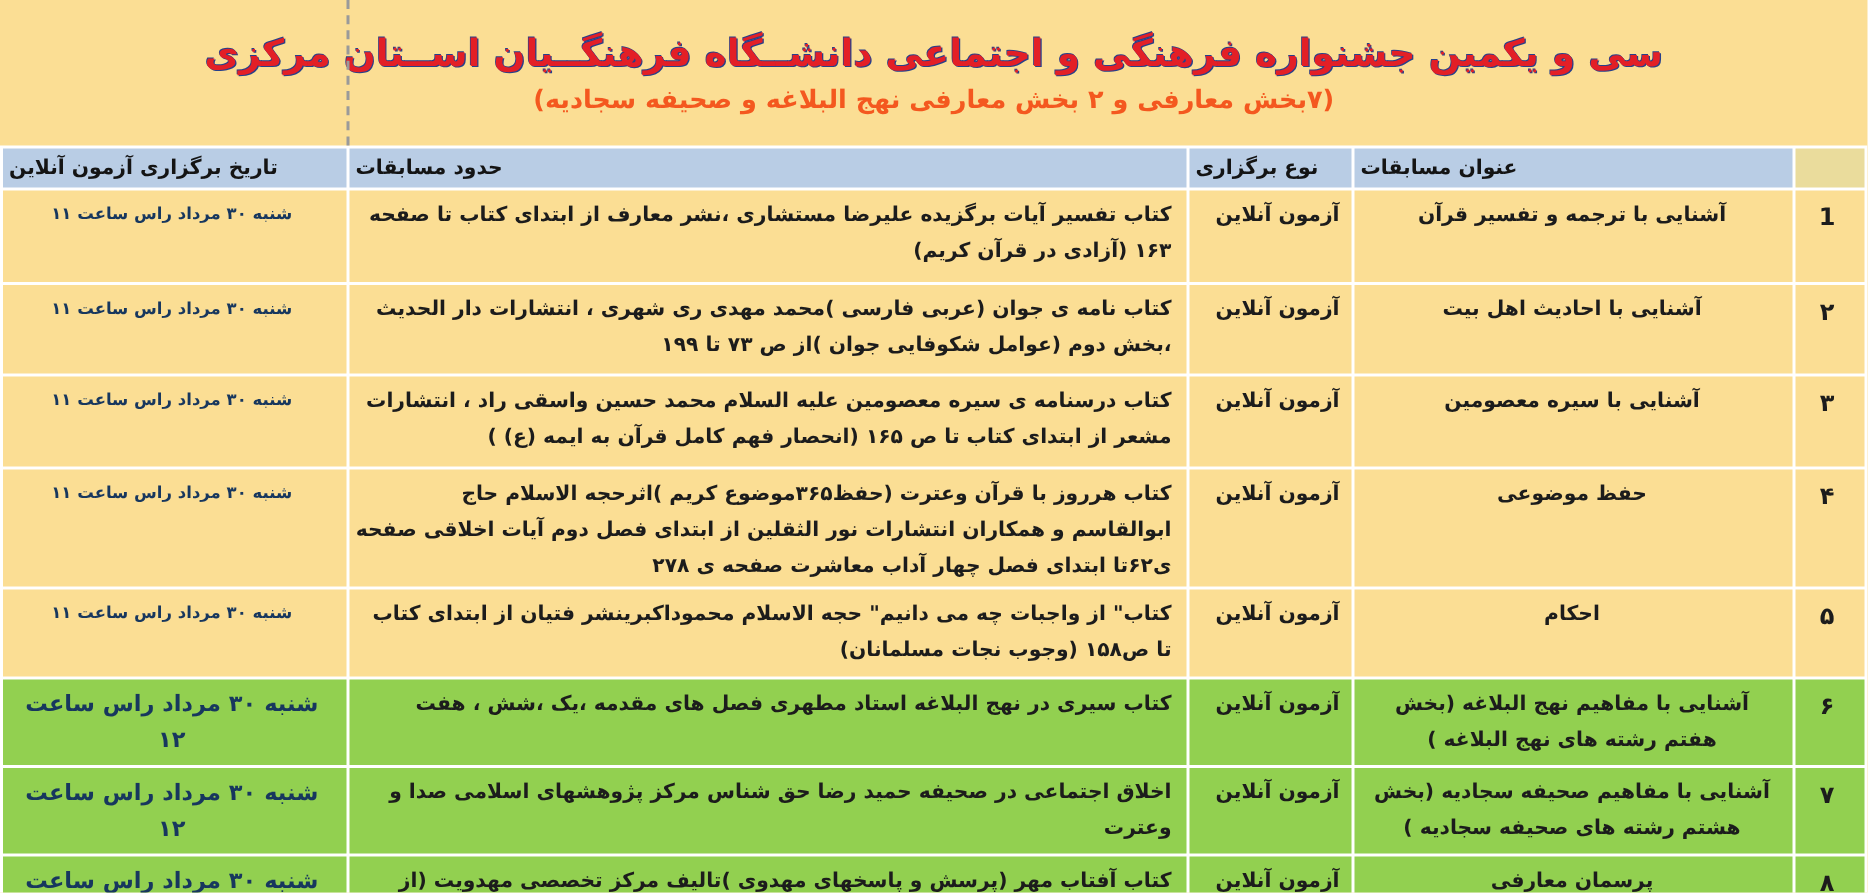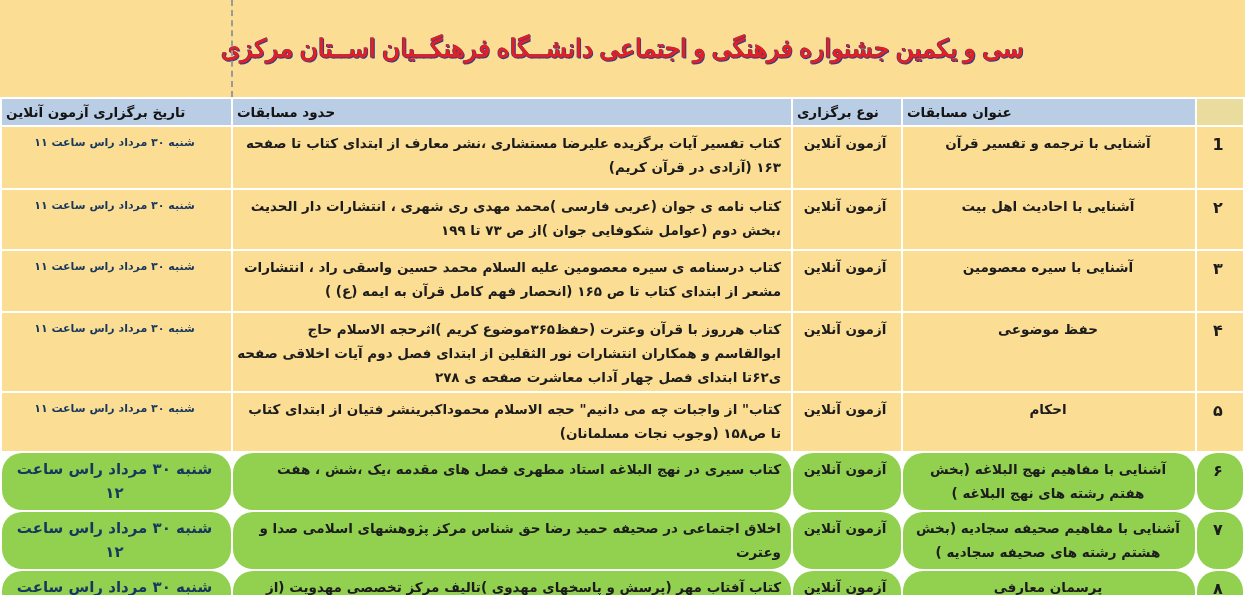--- a/index.html
+++ b/index.html
@@ -11,21 +11,20 @@
     color:#1c1c1c;
     direction:rtl;
   }
   .page{position:relative;width:1245px;height:595px;}
 
   
   .title-area{
     position:relative;height:97px;
     display:flex;flex-direction:column;align-items:center;justify-content:center;
     gap:6px;
-    font-family:Liberation Serif, serif;
   }
   .main-title{
     font-size:25px;line-height:1.2;
     color:#e31f26;
     text-shadow:0.8px 0.8px 0 #27408b, -0.5px -0.5px 0 #27408b;
     letter-spacing:0px;
   }
   .sub-title{
     font-size:17px;
     color:#f4581f;
@@ -52,25 +51,25 @@
     font-size:13.5px;
     color:#141414;
     text-align:left;
     vertical-align:middle;
     padding:2px 4px;
   }
   thead th.num-h{background:#EADC9C;}
 
   tbody td{font-size:13.5px;line-height:24px;}
   tr.yellow td{background:#FBDE94;}
-  tr.green  td{background:#92D050;border-radius:20px;}
+  tr.green  td{background:#92D050;}
 
   td.c-num{text-align:center;font-size:16px;padding-top:6px;}
   td.c-title{text-align:center;padding-right:14px;padding-left:12px;}
-  td.c-type{text-align:center;}
+  td.c-type{}
   td.c-scope{text-align:right;padding-right:10px;}
   td.c-date{
     text-align:center;color:#17375E;font-size:11px;
   }
   tr.green td.c-date{font-size:15px;}
 
   
   tbody tr:nth-child(1) td{height:53px;}
   tbody tr:nth-child(2) td{height:51px;}
   tbody tr:nth-child(3) td{height:52px;}
@@ -82,20 +81,21 @@
   tbody tr:nth-child(9) td{height:46px;}
 </style>
 </head>
 <body>
 
 <div class="page">
 
   <div class="title-area">
     <div class="pagebreak-line"></div>
     <div class="main-title">سی و یکمین جشنواره فرهنگی و اجتماعی دانشــگاه فرهنگــیان اســتان مرکزی</div>
+    <div class="sub-title">(۷بخش معارفی  و ۲ بخش معارفی  نهج البلاغه و صحیفه سجادیه)</div>
   </div>
 
   <table>
     <colgroup>
       <col style="width:46px">
       <col style="width:292px">
       <col style="width:108px">
       <col style="width:558px">
       <col style="width:229px">
     </colgroup>

